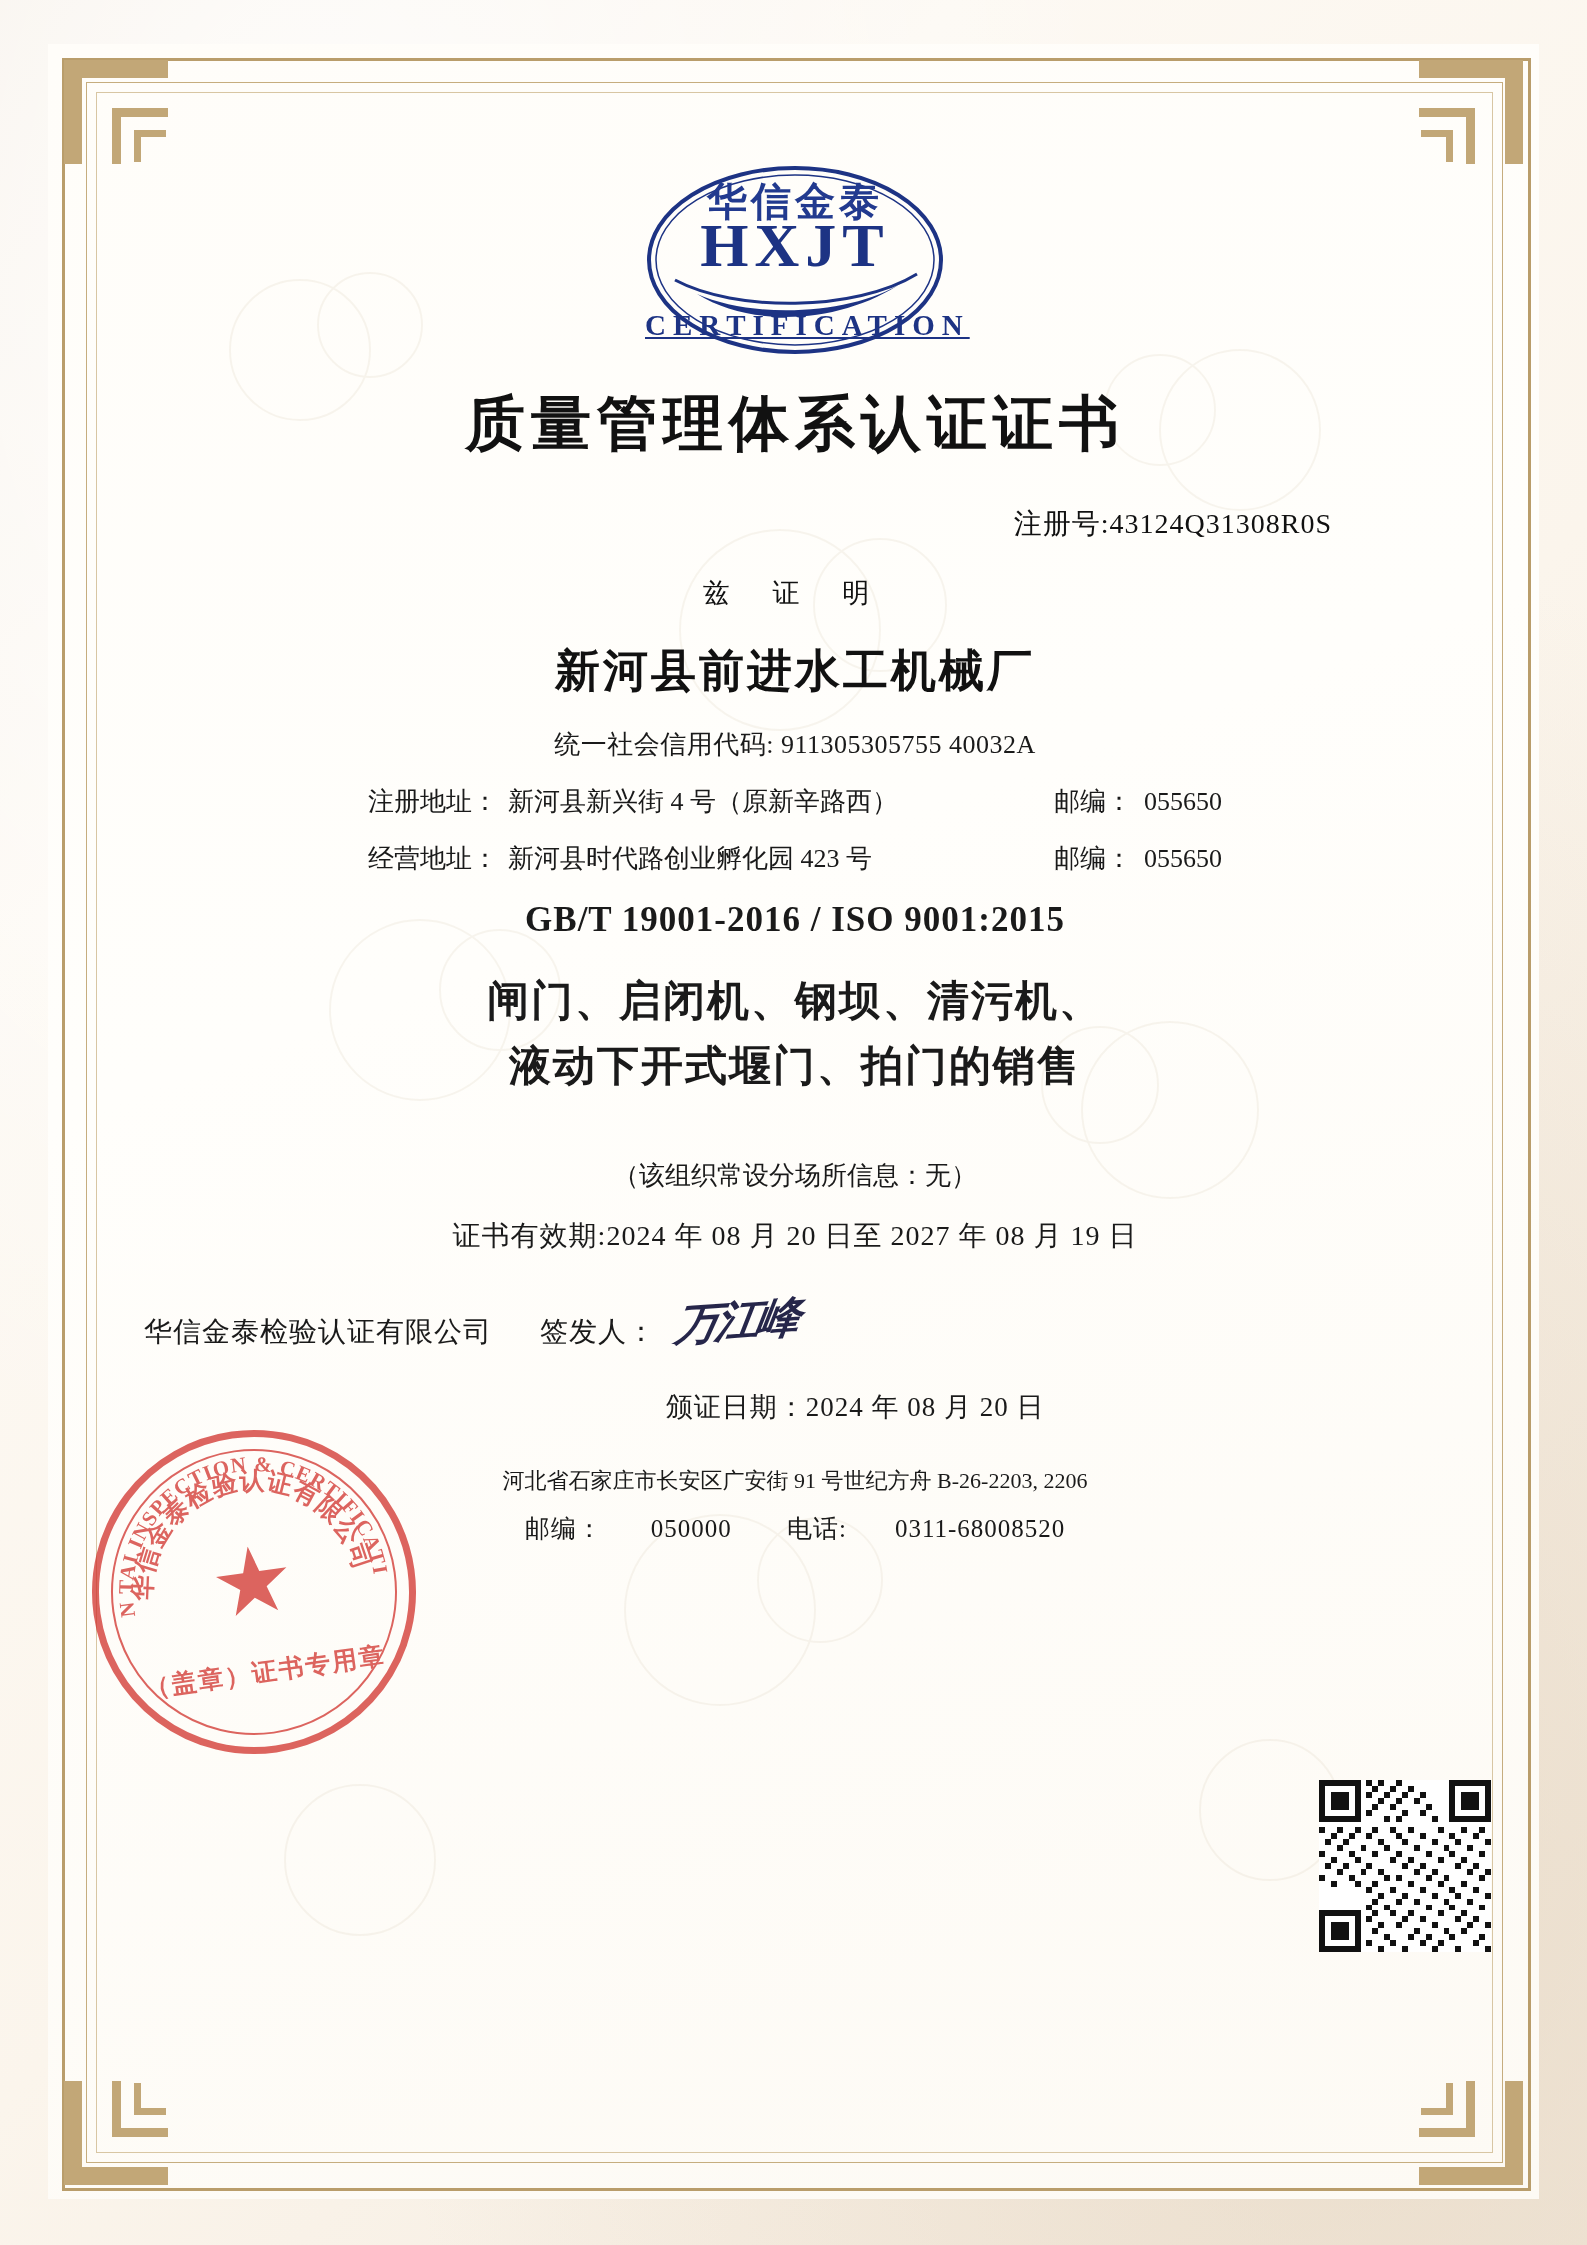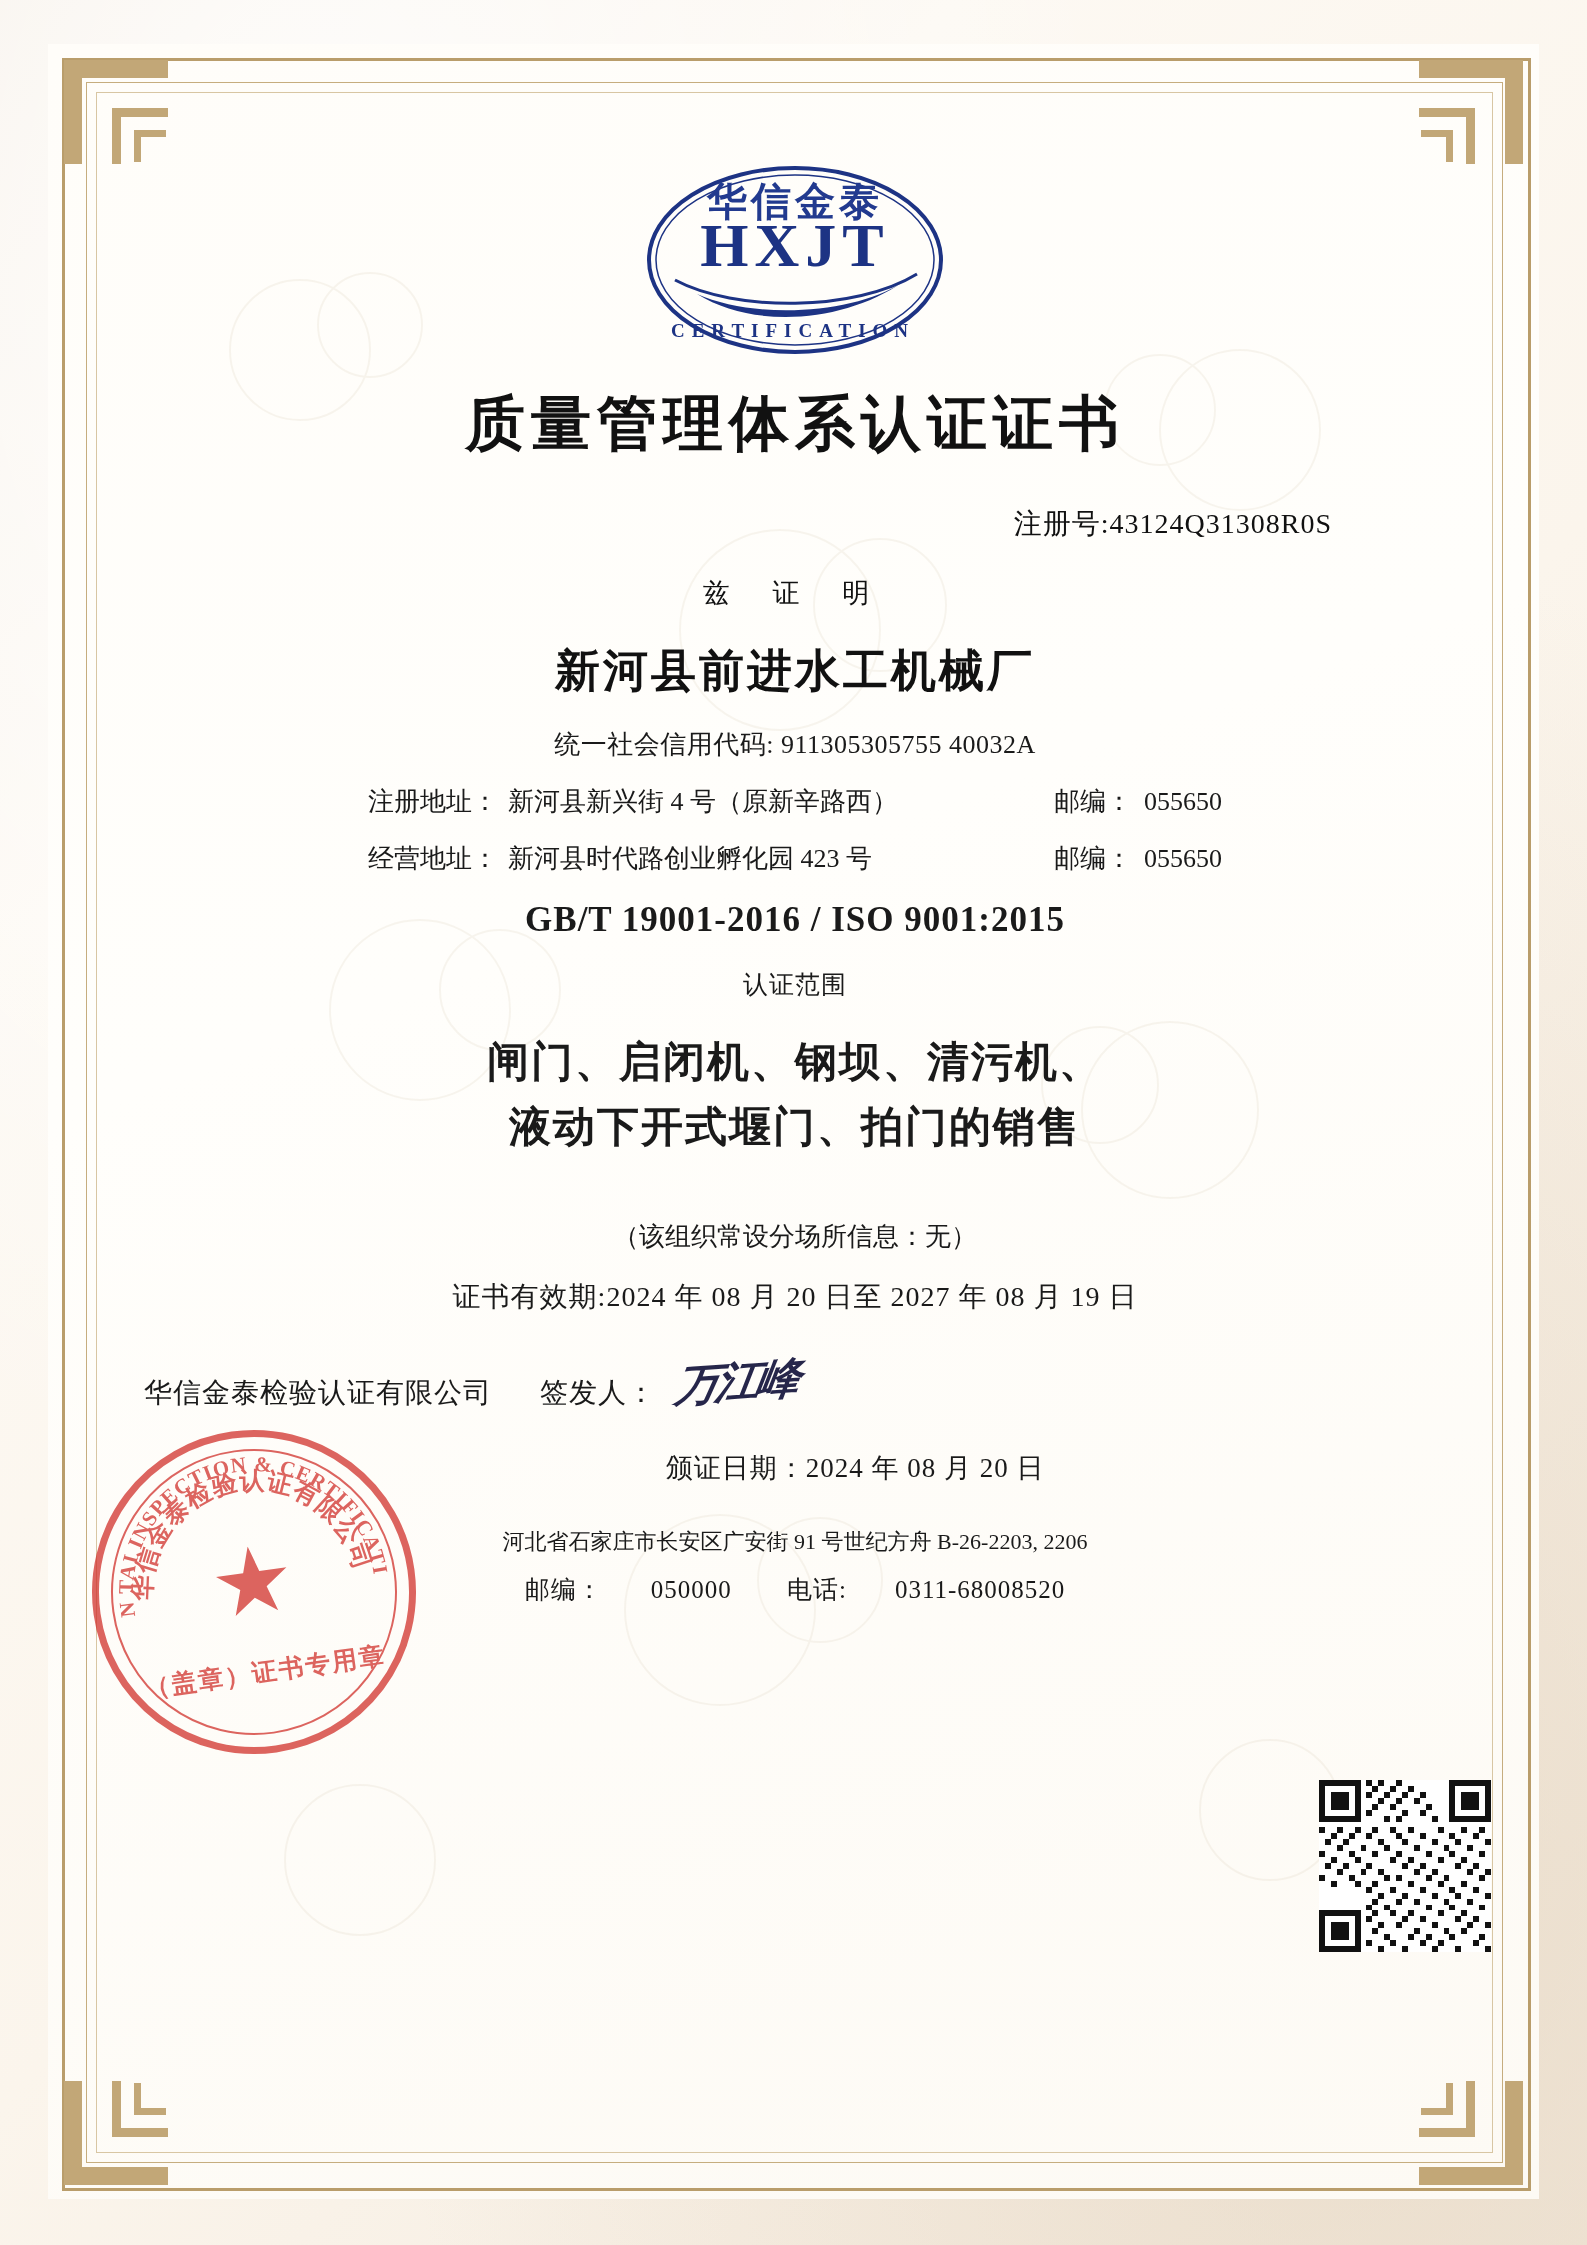--- a/index.html
+++ b/index.html
@@ -139,24 +139,25 @@
     font-weight: bold;
     color: #1d3384;
     letter-spacing: 6px;
     line-height: 1;
   }
   .logo-sub {
     position: absolute;
     bottom: 16px;
     left: 0; right: 4px;
     font-family: "Liberation Serif", serif;
-    font-size: 19px;
+    font-size: 29px;
     font-weight: bold;
     color: #1d3384;
     letter-spacing: 7px;
+    text-decoration: underline;
   }
 
   
   .main-title {
     margin-top: 26px;
     font-family: "DejaVu Serif", serif;
     font-size: 60px;
     font-weight: bold;
     letter-spacing: 6px;
     color: #111;
@@ -423,21 +424,20 @@
     <div class="addr-row">
       <span class="addr-label">经营地址：</span>
       <span class="addr-value">新河县时代路创业孵化园 423 号</span>
       <span class="post-label">邮编：</span>
       <span class="post-value">055650</span>
     </div>
 
 
     <div class="standard">GB/T 19001-2016 / ISO 9001:2015</div>
 
-    <div class="scope-label">认证范围</div>
 
     <div class="scope-text">
       <div>闸门、启闭机、钢坝、清污机、</div>
       <div>液动下开式堰门、拍门的销售</div>
     </div>
 
     <div class="branch-note">（该组织常设分场所信息：无）</div>
 
     <div class="validity">证书有效期:2024 年 08 月 20 日至 2027 年 08 月 19 日</div>
 

